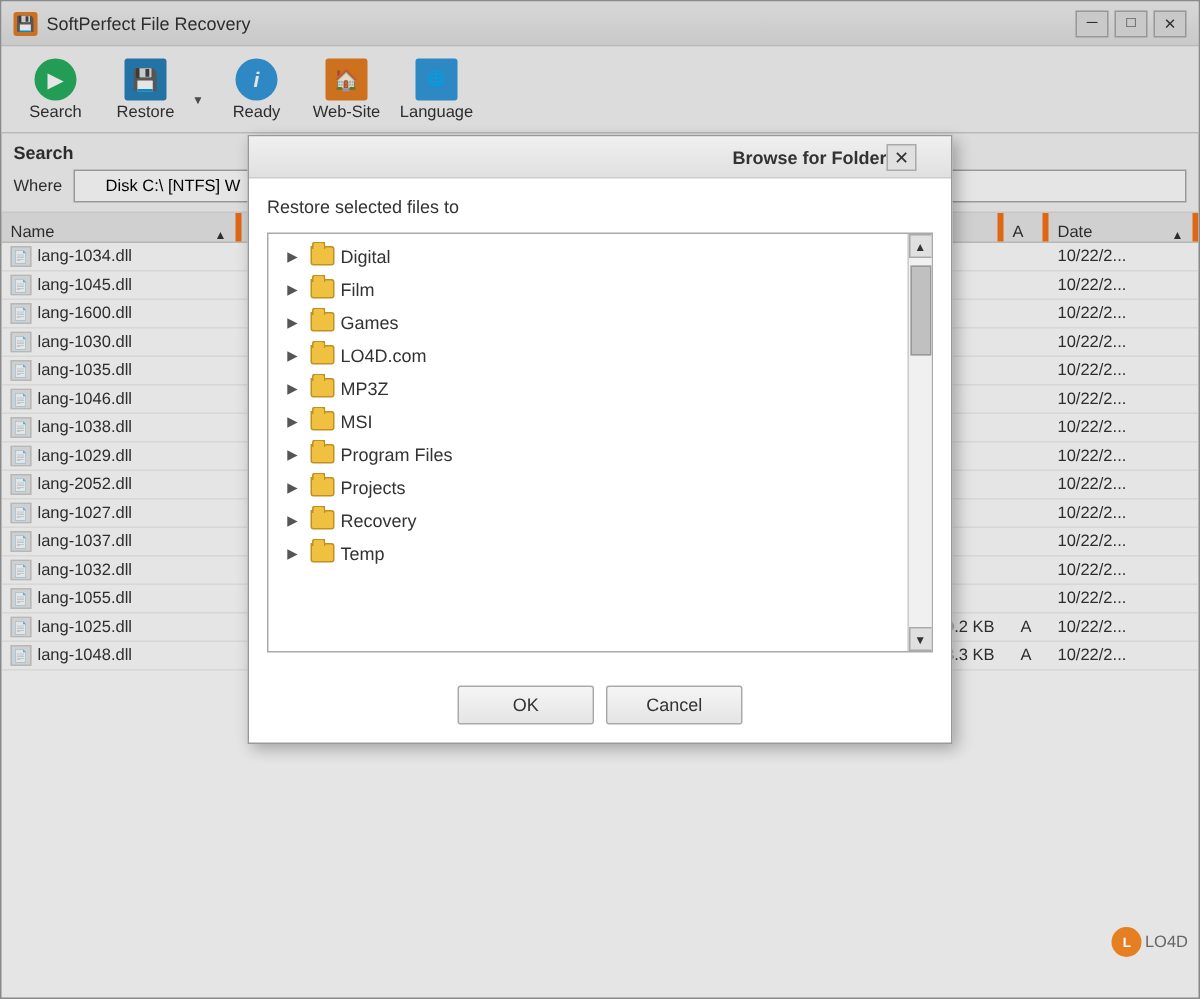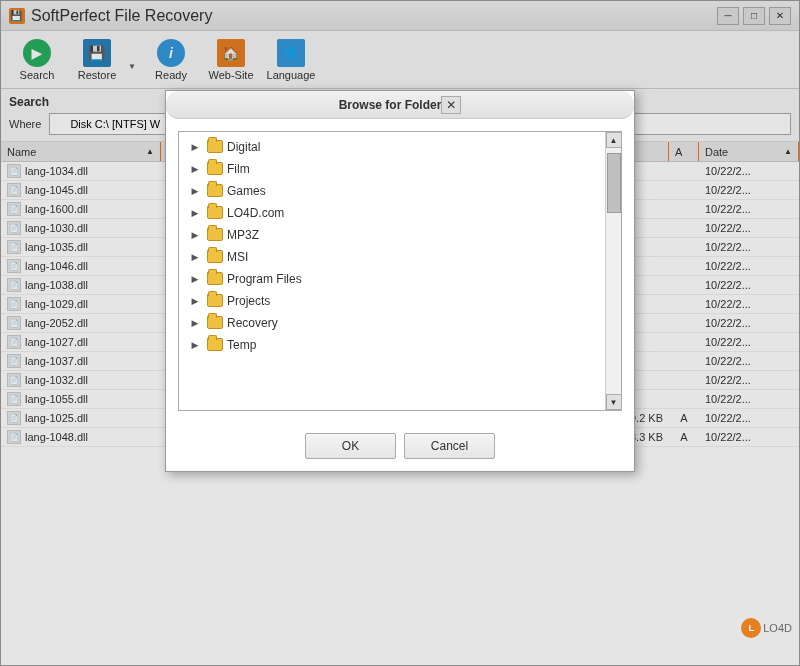--- a/index.html
+++ b/index.html
@@ -43,21 +43,21 @@
       height: 16px;
       background: #e67e22;
       border-radius: 2px;
       display: flex;
       align-items: center;
       justify-content: center;
       font-size: 10px;
       color: white;
     }
     .title-bar-title {
-      font-size: 16px;
+      font-size: 12px;
       color: #333;
     }
     .title-bar-controls {
       display: flex;
       gap: 4px;
     }
     .title-btn {
       width: 22px;
       height: 18px;
       background: #e0e0e0;
@@ -238,24 +238,24 @@
       overflow: hidden;
     }
     .file-list-header {
       display: flex;
       background: #e8e8e8;
       border-bottom: 1px solid #ccc;
       height: 20px;
     }
     .col-header {
       display: flex;
-      align-items: center;
+      align-items: flex-end;
       padding: 0 6px;
       font-size: 11px;
-      border-right: 1px solid #f97316;
+      border-right: 4px solid #f97316;
       color: #333;
     }
     .col-name { width: 160px; }
     .col-path { flex: 1; }
     .col-size { width: 80px; }
     .col-attr { width: 30px; }
     .col-date { width: 100px; }
     .col-sort-icon { margin-left: auto; font-size: 8px; }
 
     .file-list {
@@ -354,24 +354,23 @@
       width: 470px;
       background: white;
       border: 1px solid #999;
       box-shadow: 3px 3px 10px rgba(0,0,0,0.3);
     }
     .dialog-title-bar {
       background: linear-gradient(to bottom, #f0f0f0, #e0e0e0);
       height: 28px;
       display: flex;
       align-items: center;
-      justify-content: center;
+      justify-content: flex-end;
       padding: 0 23px;
       border-bottom: 1px solid #ccc;
-      border-radius: 13px;
     }
     .dialog-title {
       font-size: 12px;
       font-weight: bold;
       color: #333;
     }
     .dialog-close-btn {
       width: 20px;
       height: 18px;
       background: #e0e0e0;
@@ -759,20 +758,21 @@
 
 
   <div class="modal-overlay">
 
     <div class="dialog">
       <div class="dialog-title-bar">
         <span class="dialog-title">Browse for Folder</span>
         <div class="dialog-close-btn">✕</div>
       </div>
       <div class="dialog-content">
+        <div class="dialog-instruction">Restore selected files to</div>
         <div class="folder-tree-container">
           <div class="folder-tree" id="folder-tree">
 
           <div class="tree-item">
     <div class="tree-expand">▶</div>
     <div class="tree-folder-icon">
       <div class="folder-shape"></div>
     </div>
     <span class="tree-label">Digital</span>
   </div>

